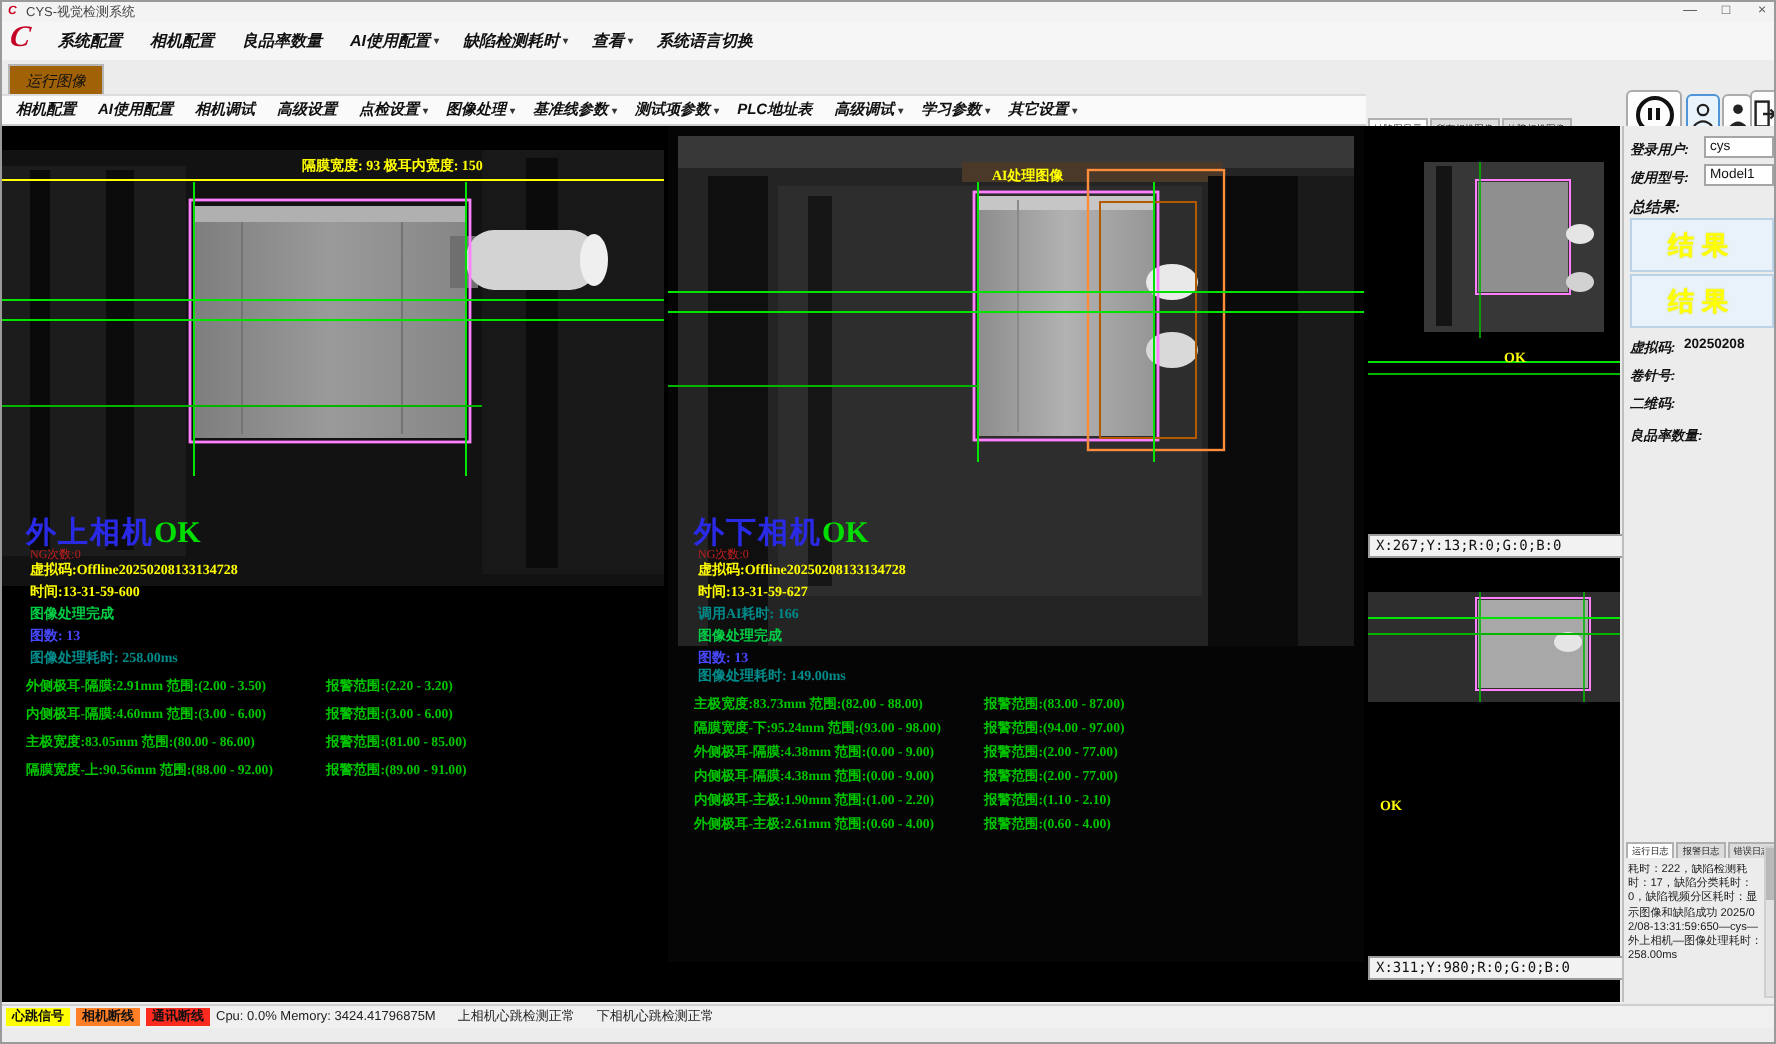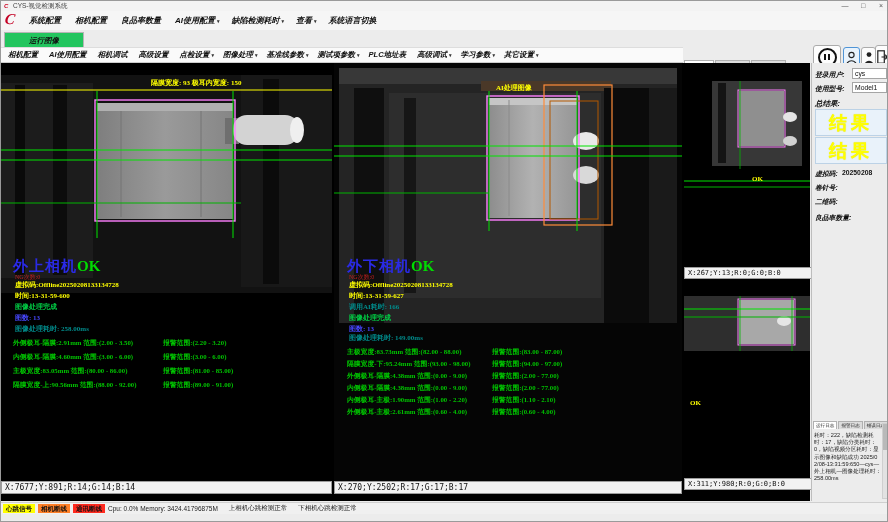--- a/index.html
+++ b/index.html
@@ -13,22 +13,22 @@
   .winbtn{position:absolute;top:0;width:16px;height:10px;text-align:center;font-size:7px;color:#555;line-height:10px;cursor:default;}
   
   .menubar{left:0;top:10px;width:888px;height:19px;background:#f6f6f6;border-bottom:1px solid #e3e3e3;}
   .logo{position:absolute;left:4px;top:0px;font-family:"Liberation Serif",serif;font-style:italic;font-weight:bold;
     font-size:15px;color:#c40024;transform:skewX(-8deg);}
   .menu-items{position:absolute;left:28px;top:0;height:19px;display:flex;align-items:center;gap:12px;}
   .menu-item{font-size:8px;font-weight:bold;font-style:italic;color:#111;white-space:nowrap;cursor:default;display:inline-flex;align-items:center;gap:2px;}
   .menu-item .arr{font-size:5px;color:#333;font-style:normal;}
   
   .tabrow{left:0;top:29px;width:888px;height:17px;background:#ececec;}
-  .run-tab{position:absolute;left:3px;top:2px;height:15px;padding:0 24px;background:#22c55e;border:1px solid #b5b5b5;border-bottom:none;
-    font-size:7.5px;font-weight:bold;font-style:italic;line-height:15px;color:#111;}
+  .run-tab{position:absolute;left:3px;top:2px;height:15px;padding:0 8px;background:#a16207;border:1px solid #b5b5b5;border-bottom:none;
+    font-size:7.5px;font-weight:normal;font-style:italic;line-height:15px;color:#111;}
   
   .toolbar{left:0;top:46px;width:682px;height:16px;background:#fafafa;border-top:1px solid #ddd;border-bottom:1px solid #ccc;
     display:flex;align-items:center;gap:9px;padding-left:7px;box-sizing:border-box;}
   .tool-item{font-size:7.5px;font-weight:bold;font-style:italic;color:#111;white-space:nowrap;display:inline-flex;align-items:center;gap:2px;}
   .tool-item .arr{font-size:5px;color:#333;font-style:normal;}
   
   .vtabs{left:683px;top:56px;width:127px;height:12px;display:flex;align-items:flex-end;gap:1px;}
   .vtab{font-size:4.8px;color:#222;background:#dcdcdc;border:1px solid #b0b0b0;border-bottom:none;padding:1px 2px;white-space:nowrap;}
   .vtab:first-of-type{background:#fff;}
   
@@ -54,21 +54,21 @@
   .m-row{position:relative;height:14px;}
   .m-row span{position:absolute;top:0;font-size:6.8px;font-weight:bold;color:#00c400;white-space:nowrap;}
   .m-row .m-alarm{left:150px;}
   .m-list.mid .m-row{height:12px;}
   .m-list.mid .m-alarm{left:145px;}
   
   .sidepanel{left:810px;top:62px;width:78px;height:438px;background:#ececec;border-left:1px solid #bdbdbd;box-sizing:border-box;}
   .sp-label{position:absolute;font-size:6.8px;font-weight:bold;font-style:italic;color:#111;white-space:nowrap;}
   .sp-box{position:absolute;background:#fff;border:1px solid #a5a5a5;font-size:6.8px;color:#111;line-height:10px;padding-left:2px;box-sizing:border-box;}
   .result-box{position:absolute;left:3px;width:70px;height:25px;background:#e9f2fa;border:1px solid #bcd2e6;
-    display:flex;align-items:center;justify-content:center;font-size:18px;font-weight:bold;color:#ffff00;letter-spacing:4px;text-shadow:0 0 1px #dede00;}
+    display:flex;align-items:center;justify-content:center;font-size:13px;font-weight:bold;color:#ffff00;letter-spacing:4px;text-shadow:0 0 1px #dede00;}
   .log-tabs{position:absolute;left:1px;top:358px;display:flex;gap:1px;}
   .log-tab{font-size:4.6px;color:#222;background:#dcdcdc;border:1px solid #b0b0b0;border-bottom:none;padding:1px 2px;white-space:nowrap;}
   .log-tab:first-of-type{background:#fff;}
   .log-text{position:absolute;left:2px;top:369px;width:68px;height:64px;font-size:5.6px;line-height:7.2px;color:#222;
     word-break:break-all;overflow:hidden;}
   .log-scroll{position:absolute;right:1px;top:360px;width:4px;height:74px;background:#e2e2e2;border:1px solid #cfcfcf;}
   .log-thumb{position:absolute;left:0;top:0;width:100%;height:26px;background:#b9b9b9;}
   
   .statusbar{left:0;top:501px;width:888px;height:12px;background:#f0f0f0;border-top:1px solid #cfcfcf;
     display:flex;align-items:center;padding-left:2px;box-sizing:border-box;gap:3px;}
@@ -291,21 +291,20 @@
           <span class="m-text">主极宽度:83.05mm 范围:(80.00 - 86.00)</span>
           <span class="m-alarm">报警范围:(81.00 - 85.00)</span>
         </div>
 
         <div class="m-row">
           <span class="m-text">隔膜宽度-上:90.56mm 范围:(88.00 - 92.00)</span>
           <span class="m-alarm">报警范围:(89.00 - 91.00)</span>
         </div>
       </div>
   </div>
-  <div class="abs coordbar" style="left:0;top:480px;width:331px;height:13px;">X:7677;Y:891;R:14;G:14;B:14</div>
 
   <div class="abs camview" style="left:333px;top:62px;width:348px;height:418px;">
     <svg width="348" height="418" viewBox="0 0 348 418">
       <defs>
         <linearGradient id="gpanel2" x1="0" y1="0" x2="1" y2="0">
           <stop offset="0" stop-color="#8d8d8d"></stop>
             <stop offset="0.5" stop-color="#b2b2b2"></stop>
             <stop offset="1" stop-color="#969696"></stop>
         </linearGradient>
       </defs>
@@ -370,21 +369,20 @@
           <span class="m-text">内侧极耳-主极:1.90mm 范围:(1.00 - 2.20)</span>
           <span class="m-alarm">报警范围:(1.10 - 2.10)</span>
         </div>
 
         <div class="m-row">
           <span class="m-text">外侧极耳-主极:2.61mm 范围:(0.60 - 4.00)</span>
           <span class="m-alarm">报警范围:(0.60 - 4.00)</span>
         </div>
       </div>
   </div>
-  <div class="abs coordbar" style="left:333px;top:480px;width:348px;height:13px;">X:270;Y:2502;R:17;G:17;B:17</div>
 
   <div class="abs camview" style="left:683px;top:68px;width:126px;height:198px;">
     <svg width="126" height="198" viewBox="0 0 126 198">
       <rect x="0" y="0" width="126" height="198" fill="#000"></rect>
       <rect x="28" y="12" width="90" height="85" fill="#373737"></rect>
       <rect x="34" y="14" width="8" height="80" fill="#141414"></rect>
       <rect x="55" y="22" width="45" height="55" fill="#8f8f8f"></rect>
       <rect x="54" y="21" width="47" height="57" fill="none" stroke="#ff7fff" stroke-width="1"></rect>
       <ellipse cx="106" cy="48" rx="7" ry="5" fill="#e5e5e5"></ellipse>
       <ellipse cx="106" cy="72" rx="7" ry="5" fill="#d2d2d2"></ellipse>

